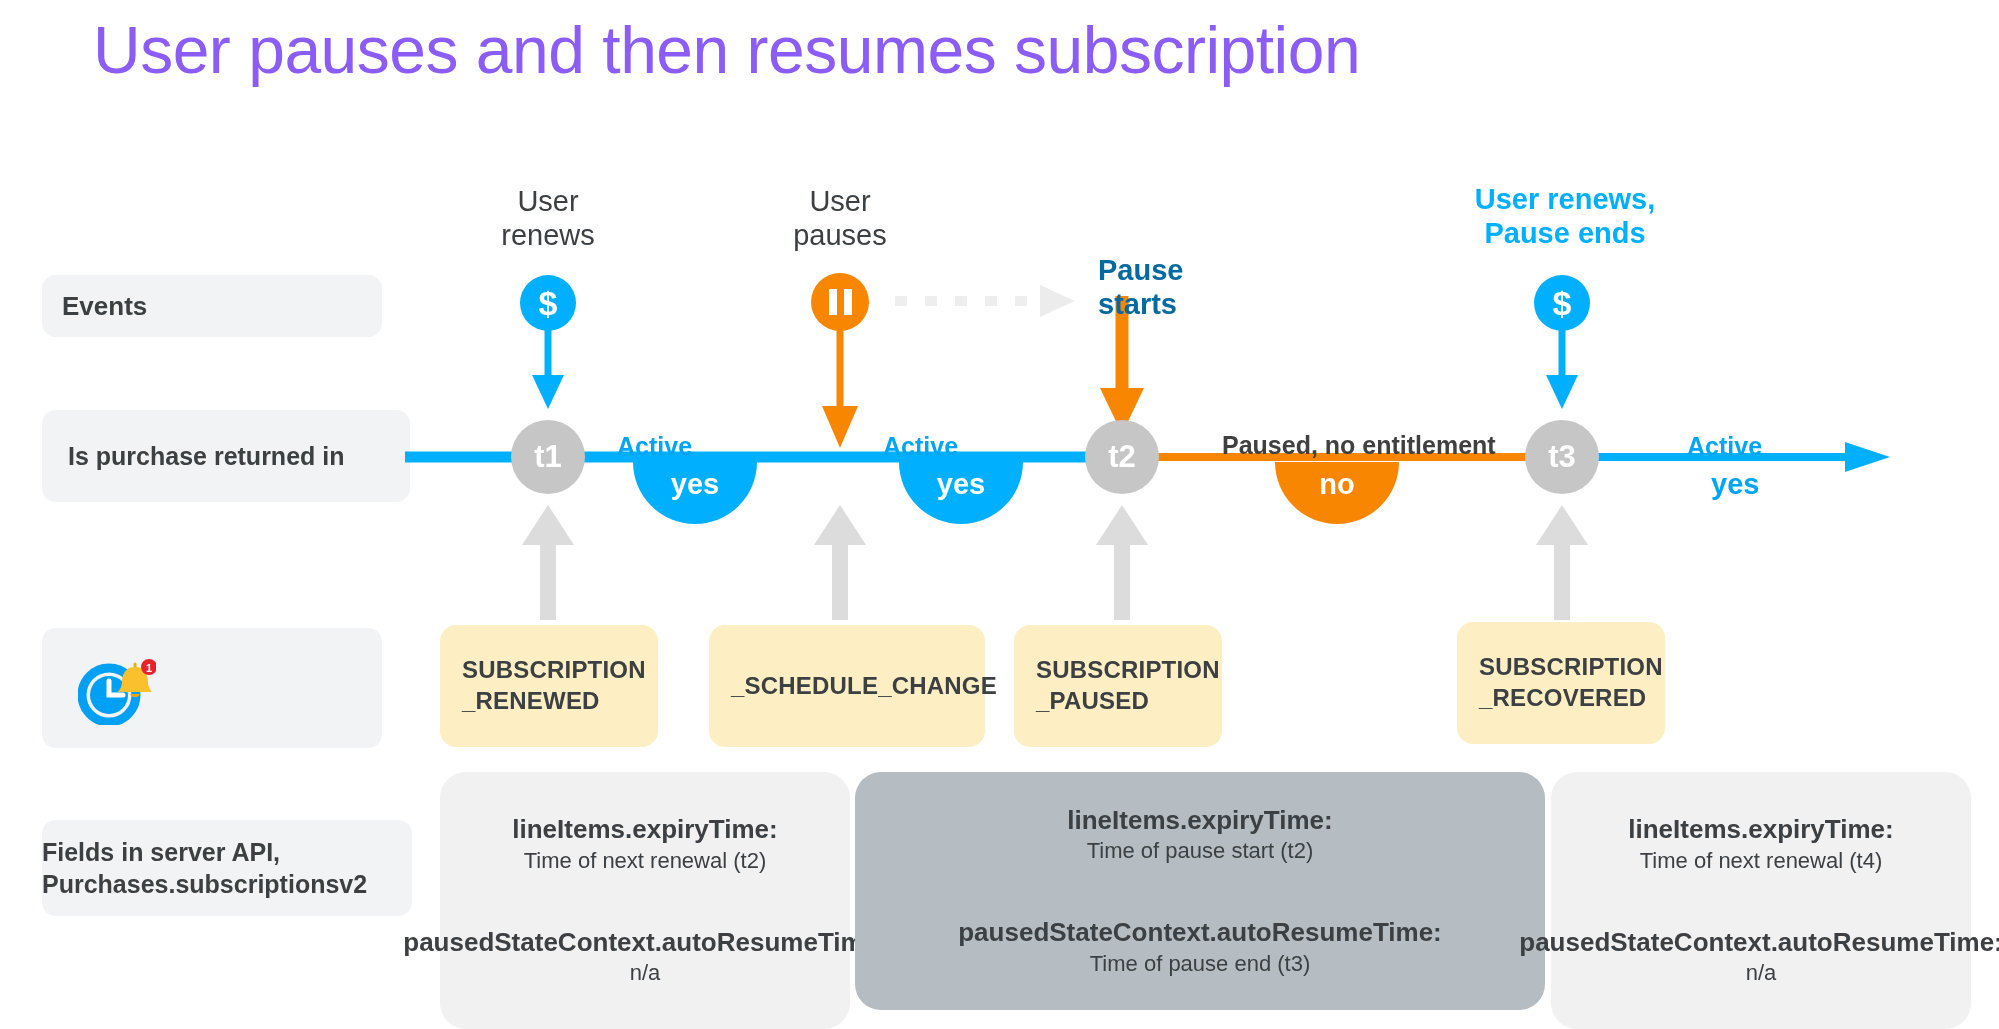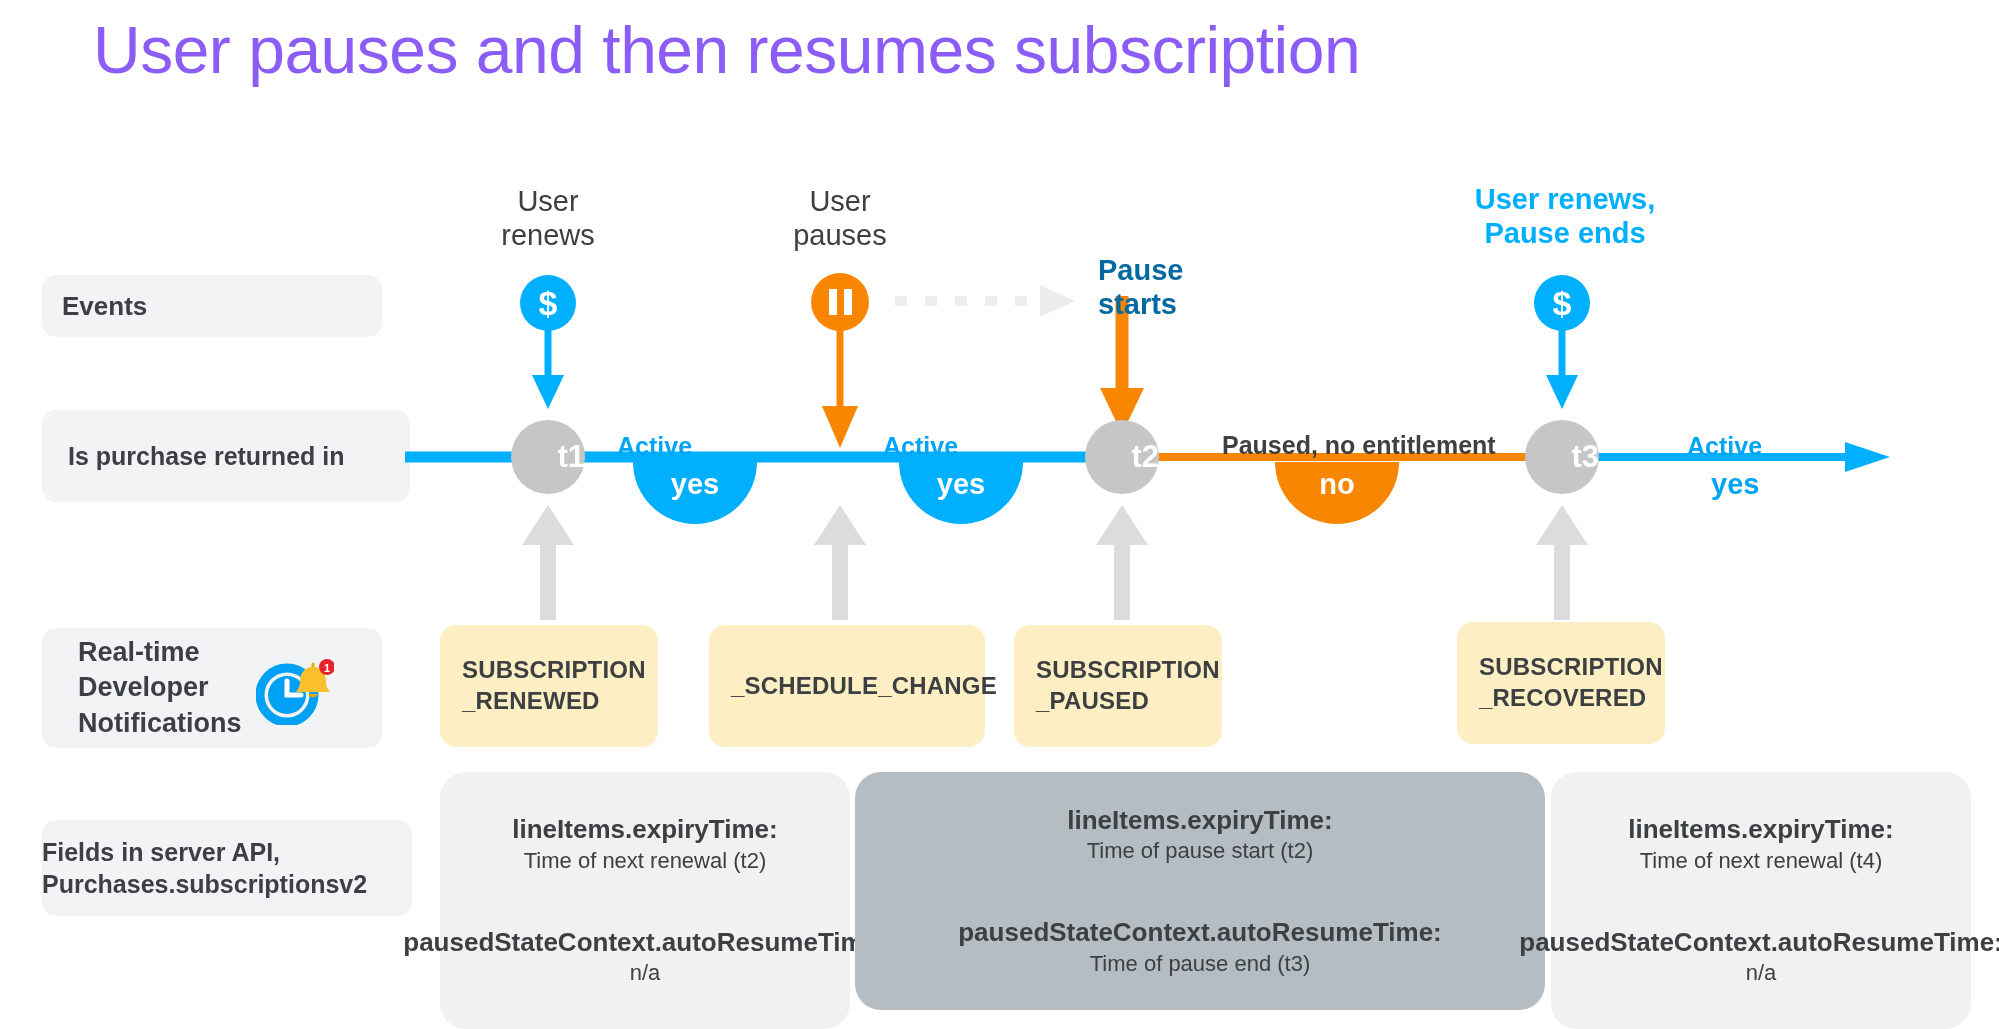--- a/index.html
+++ b/index.html
@@ -100,21 +100,21 @@
   .pause-glyph i {
     display: block; width: 8px; height: 26px; background: #fff;
   }
 
   
   .t-node {
     width: 74px; height: 74px;
     border-radius: 50%;
     background: #c6c6c6;
     color: #ffffff;
-    display: flex; align-items: center; justify-content: flex-end;
+    display: flex; align-items: center; justify-content: center;
     font-size: 31px; font-weight: bold;
   }
 
   
   .state-top {
     font-size: 25px; font-weight: bold; white-space: nowrap;
   }
   .state-top.blue { color: #00a6f5; }
   .state-top.orange { color: #404040; }
 
@@ -176,25 +176,20 @@
   <span>Events</span>
 </div>
 
 <div class="abs row-label" id="label-query">
   <div>
     <div>Is purchase returned in</div>
   </div>
 </div>
 
 <div class="abs row-label" id="label-rtdn">
-  <div>
-    <div>Real-time</div>
-    <div>Developer</div>
-    <div>Notifications</div>
-  </div>
   <div class="rtdn-icon">
     <svg width="78" height="74" viewBox="0 0 78 74">
       <circle cx="31" cy="44" r="27" fill="none" stroke="#00a0f5" stroke-width="9"></circle>
       <circle cx="31" cy="44" r="19" fill="#00a0f5"></circle>
       <path d="M31 30 L31 44 L45 44" stroke="#ffffff" stroke-width="5" fill="none" stroke-linecap="round"></path>
       <path d="M57 13 v4" stroke="#e8b000" stroke-width="3" stroke-linecap="round"></path>
       <path d="M57 16 c-10 0 -13 8 -13 15 c0 6 -3 8 -4 10 h34 c-1 -2 -4 -4 -4 -10 c0 -7 -3 -15 -13 -15 z" fill="#fbc02d"></path>
       <path d="M52 43 a5.5 5.5 0 0 0 10 0 z" fill="#f0a500"></path>
       <circle cx="71" cy="16" r="8" fill="#e8222b"></circle>
       <text x="71" y="21" font-family="Liberation Sans, sans-serif" font-size="11" font-weight="bold" fill="#ffffff" text-anchor="middle">1</text>

